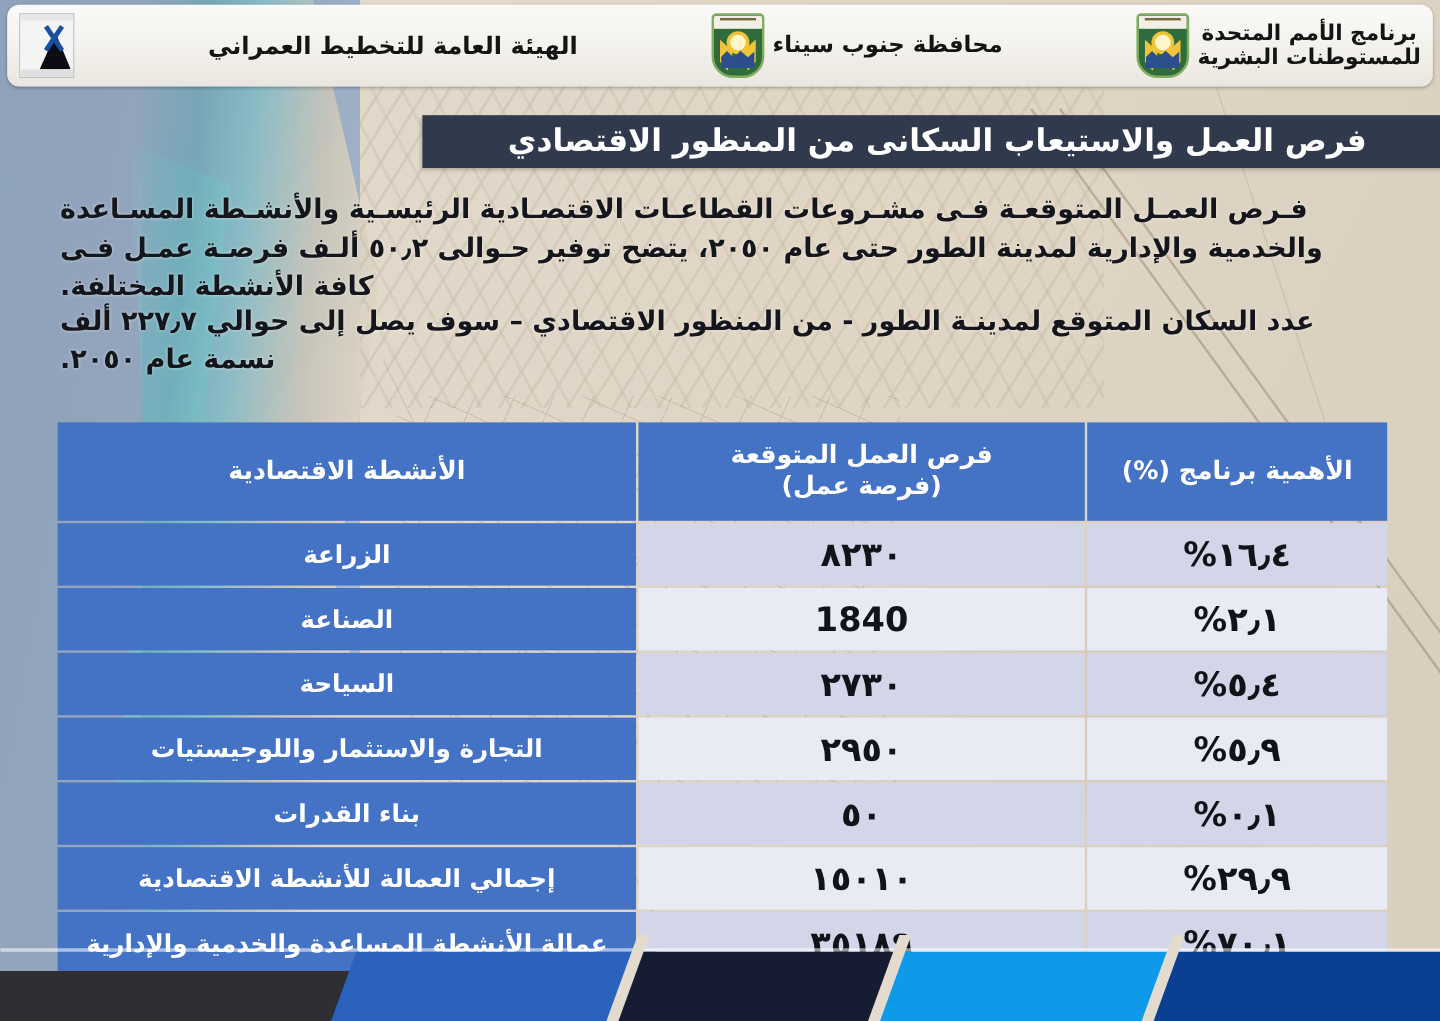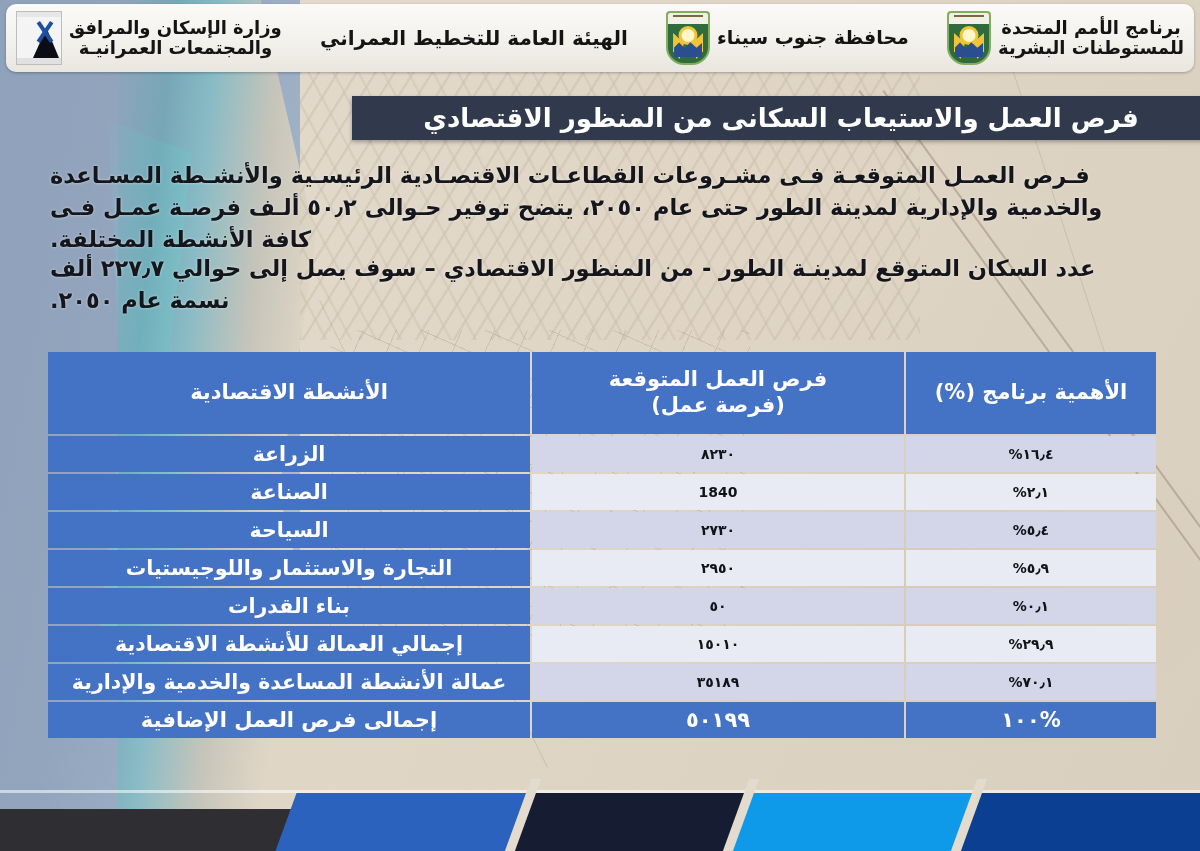--- a/index.html
+++ b/index.html
@@ -175,26 +175,26 @@
   .tbl th{
     background:#4472c4;color:#ffffff;font-size:21px;height:82px;line-height:1.22;
   }
   .c-pct{width:250px;}
   .c-num{width:372px;}
   .c-act{width:482px;}
   .tbl td.act{
     background:#4472c4;color:#ffffff;font-size:20.5px;line-height:1.22;padding:5px 8px;
   }
   .tbl td.val{
-    color:#101318;font-size:14px;
+    color:#101318;font-size:28px;
   }
   tr.odd td.val{background:#d2d6e8;}
   tr.even td.val{background:#e8eaf4;}
   tr.tall td{height:60px;}
-  .tbl tr td{height:36px;}
+  .tbl tr td{height:52px;}
   tr.total td{background:#4472c4;color:#ffffff;font-size:21px;}
 
   
   .ribbon{position:absolute;left:0;bottom:0;width:1200px;height:72px;overflow:hidden;}
   .rb{position:absolute;bottom:0;height:58px;transform:skewX(-20deg);}
   .rb.a{left:-40px;width:330px;height:42px;background:#2f2f33;}
   .rb.b{left:286px;width:250px;background:#2a62bd;}
   .rb.c{left:524px;width:220px;background:#161d33;}
   .rb.d{left:742px;width:230px;background:#0e9ae8;}
   .rb.e{left:970px;width:300px;background:#0b3f91;}
@@ -260,24 +260,20 @@
     </div>
 
 
     <div class="logo-unit">
       <div class="logo-txt gopp-txt">
         <span class="l1">الهيئة العامة للتخطيط العمراني</span>
       </div>
     </div>
 
     <div class="logo-unit">
-      <div class="logo-txt moh-txt">
-        <span class="l1">وزارة الإسكان والمرافق</span>
-        <span class="l2">والمجتمعات العمرانيـة</span>
-      </div>
       <div class="mohlogo">
         <div class="tri-w"></div>
 
         <div class="blk"></div>
         <div class="xb">
             <i></i>
             <i></i>
           </div>
         <div class="cap"></div>
         <div class="foot"></div>

